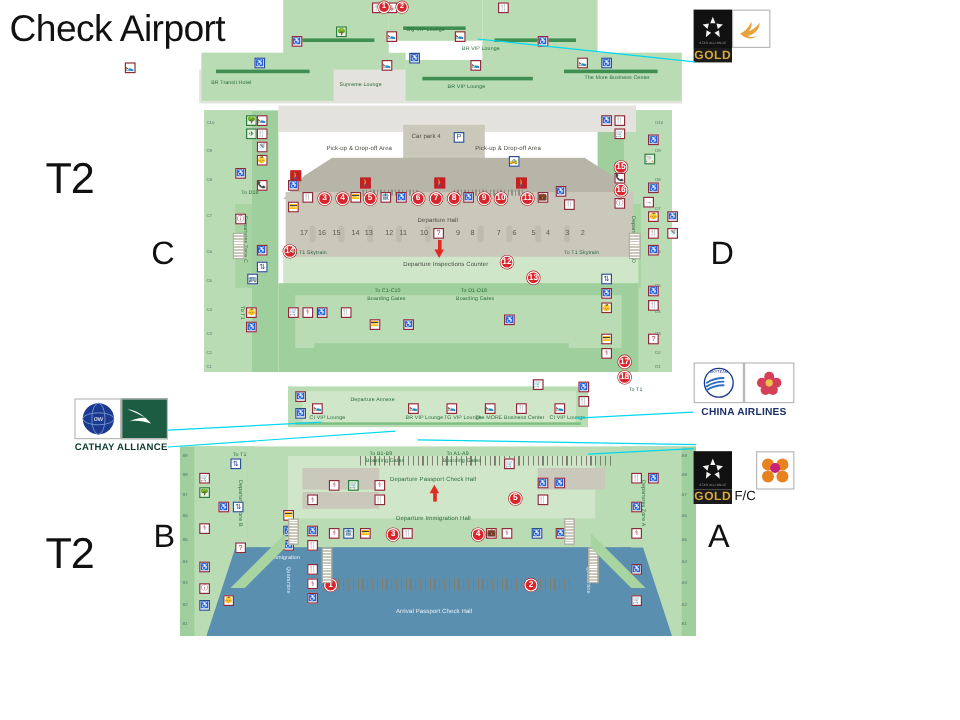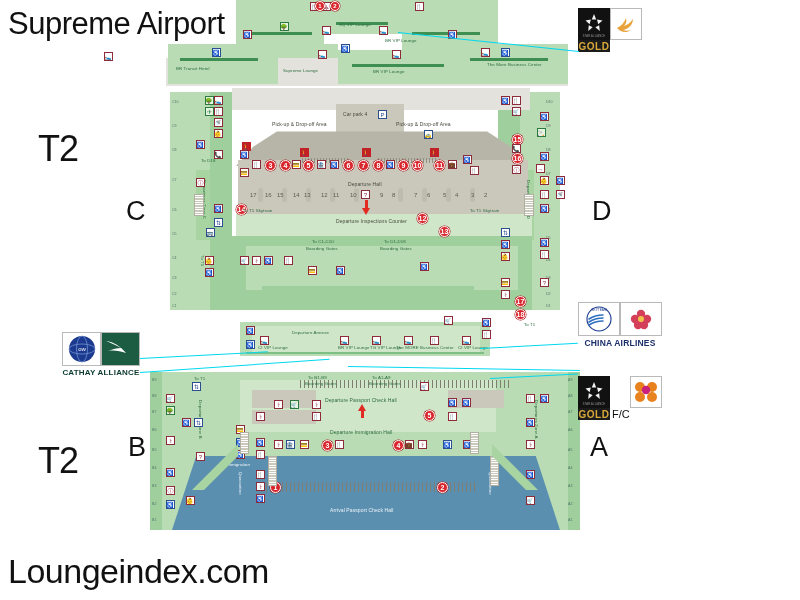--- a/index.html
+++ b/index.html
@@ -126,22 +126,21 @@
     position:absolute; bottom:2px; left:0; width:100%;
     text-align:center; font-size:2.6px; color:#9a9a9a; letter-spacing:0.2px;
   }
   .cyan-line { position:absolute; background:#00d8f0; height:1px; transform-origin:left center; }
 </style>
 </head>
 <body>
 
 <div class="page">
 
-  <div id="title-airport">Supreme Airport</div>
-  <div id="title-site">Loungeindex.com</div>
+  <div id="title-airport">Check Airport</div>
 
   <div class="terminal-label" style="left:38px; top:128px;">T2</div>
   <div class="terminal-label" style="left:38px; top:440px;">T2</div>
 
   <div class="zone-label" style="left:126px; top:196px;">C</div>
   <div class="zone-label" style="left:592px; top:196px;">D</div>
   <div class="zone-label" style="left:128px; top:432px;">B</div>
   <div class="zone-label" style="left:590px; top:432px;">A</div>
 
   <div class="blk green-lt" style="left:236px; top:0; width:88px; height:56px;"></div>

